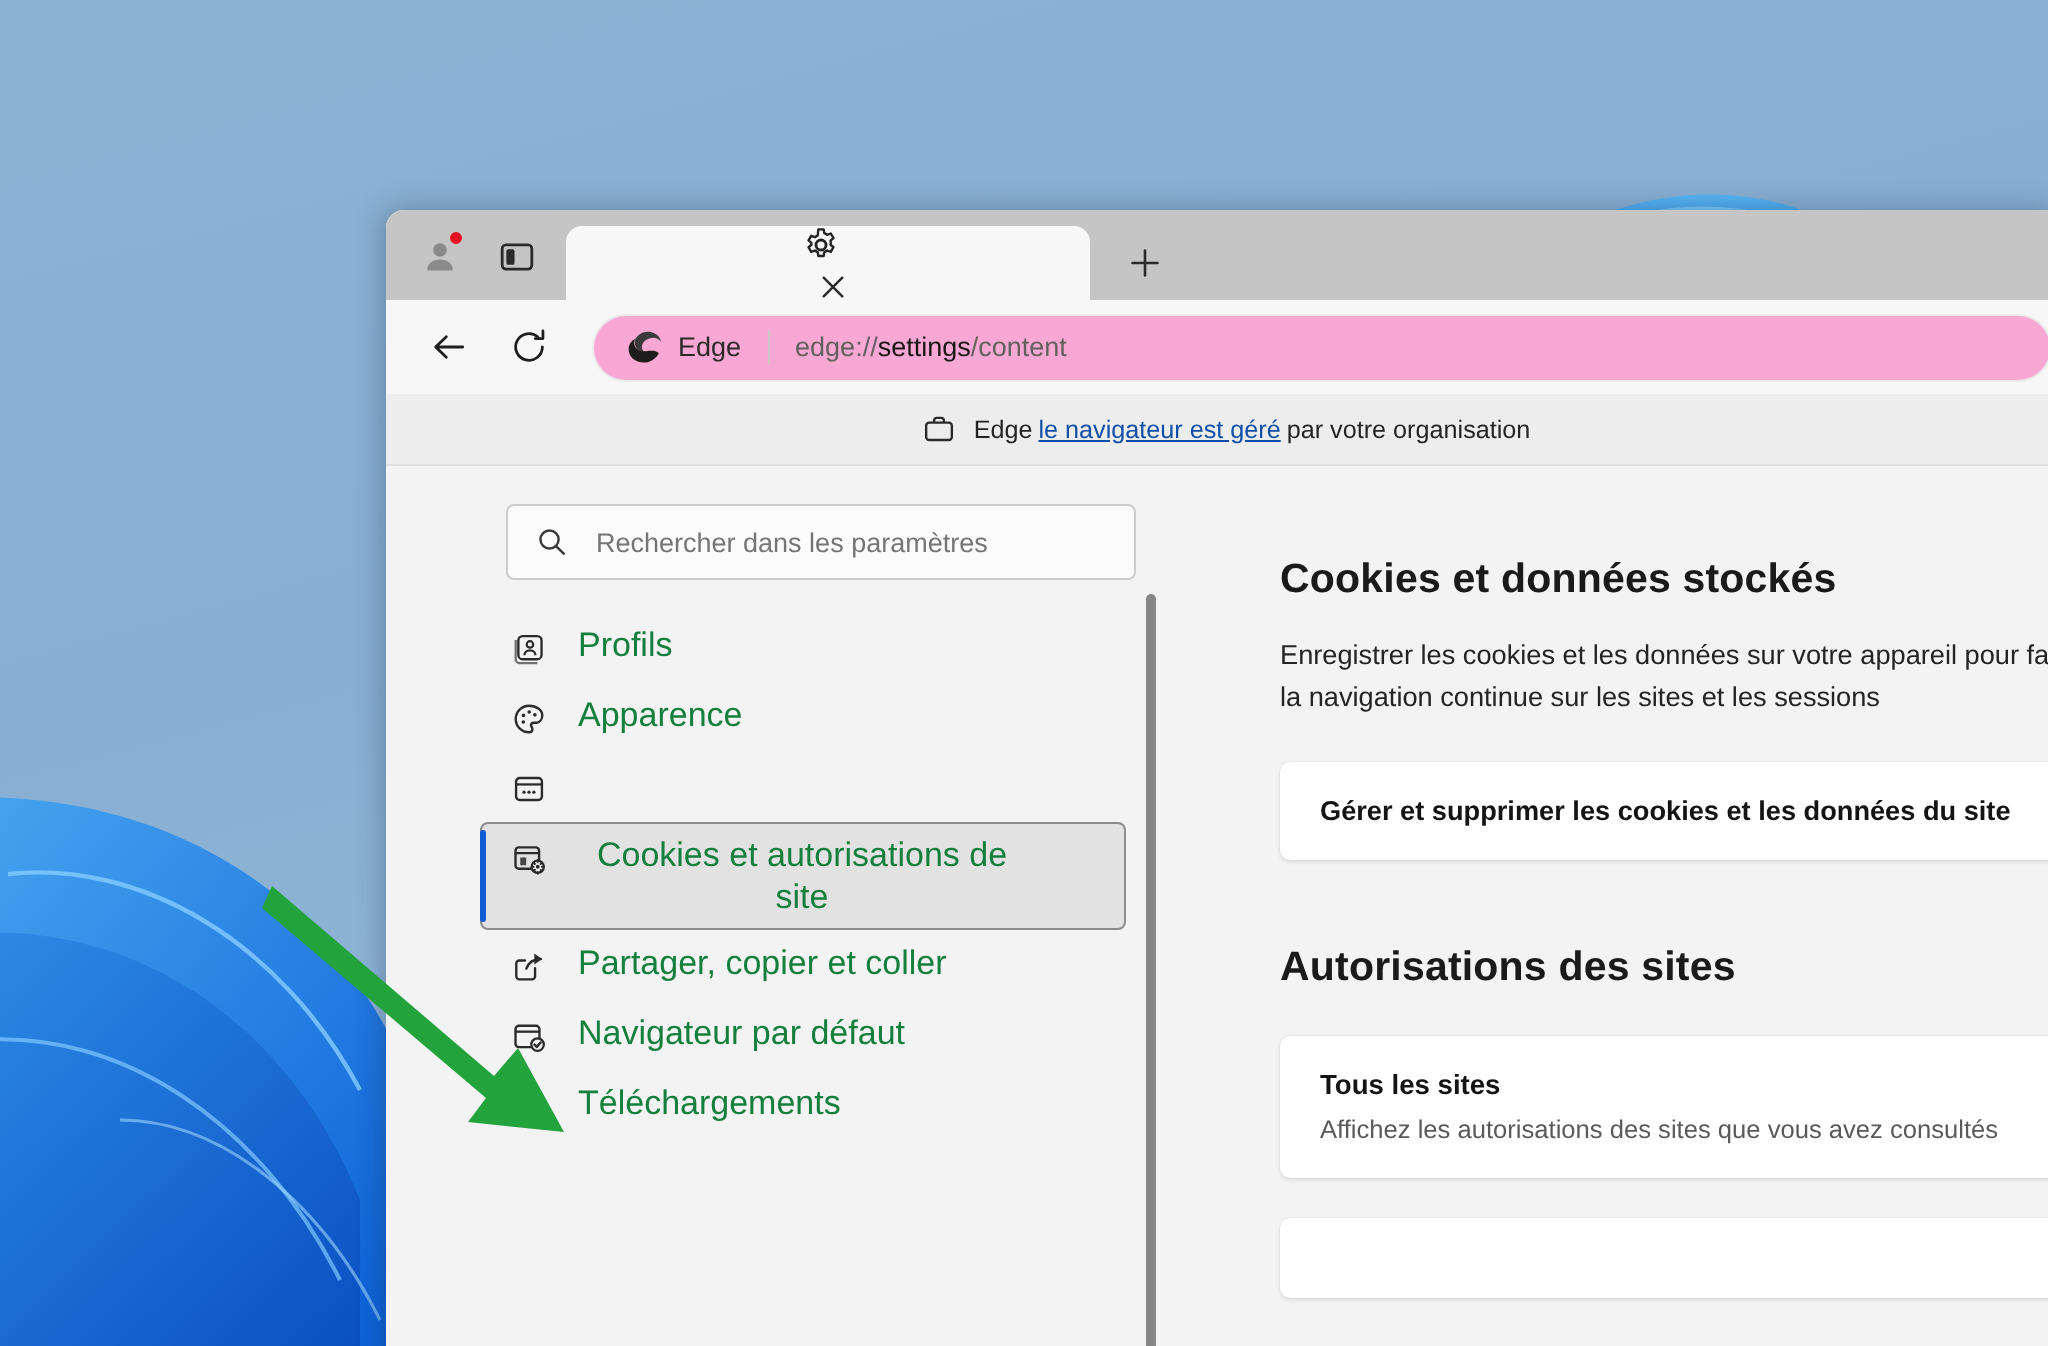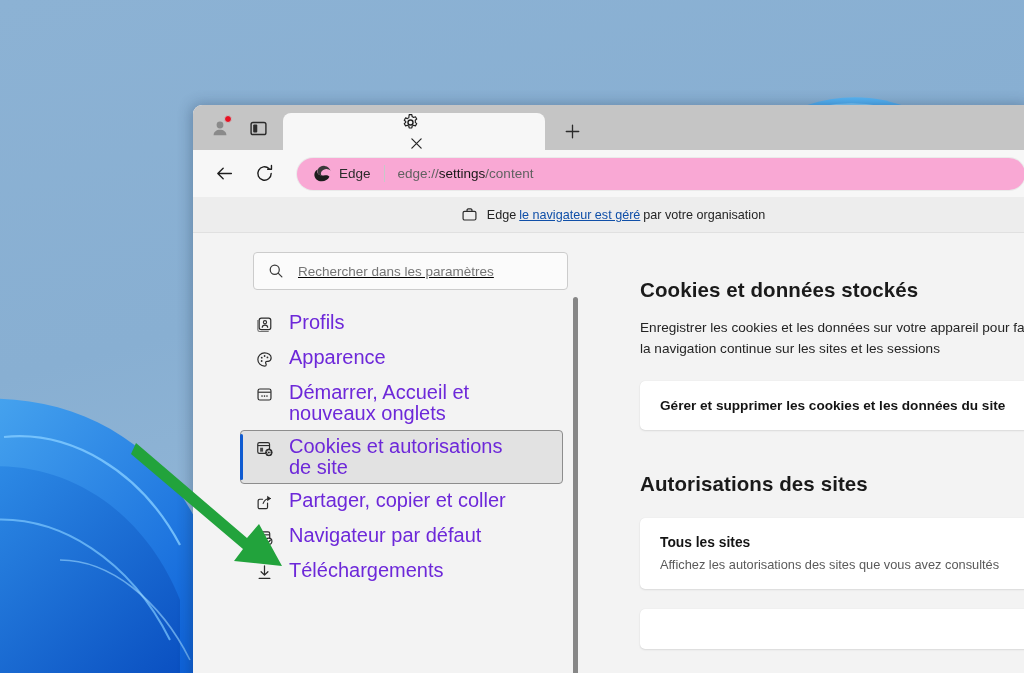--- a/index.html
+++ b/index.html
@@ -138,21 +138,20 @@
     flex: 0 0 392px;
   }
   .searchbox {
     margin: 0 17px 0 60px;
     height: 38px;
     background: #fbfbfb;
     border: 1px solid #cccccc;
     border-radius: 4px;
     display: flex; align-items: center;
     padding: 0 14px;
-    text-decoration: underline;
   }
   .searchbox .si { flex: 0 0 auto; margin-right: 14px; display: flex; }
   .searchbox input {
     border: 0; outline: 0; background: transparent;
     font-family: "Liberation Sans", sans-serif;
     font-size: 13.5px; color: #5c5c5c;
     width: 100%;
   }
   .navlist { margin-top: 16px; padding-right: 22px; padding-left: 47px; }
   .navitem {
@@ -161,23 +160,24 @@
     padding: 6px 10px 6px 13px;
     border-radius: 4px;
     position: relative;
   }
   .navitem .ni {
     flex: 0 0 22px; width: 22px; height: 22px;
     display: flex; align-items: center; justify-content: center;
     margin-right: 14px; margin-top: 1px;
   }
   .navitem .nl {
-    font-size: 20px; color: #6d28d9;
+    font-size: 17px; color: #15803d;
     line-height: 21px;
     max-width: 224px;
+    text-align: center;
   }
   .navitem.selected {
     background: #e2e2e2;
     border: 1px solid #8d8d8d;
     padding: 5px 9px 5px 12px;
   }
   .navitem.selected::before {
     content: "";
     position: absolute;
     left: -1px; top: 3px; bottom: 3px;
@@ -392,21 +392,20 @@
         <div class="navitem">
           <span class="ni">
             <svg width="19" height="19" viewBox="0 0 20 20">
               <rect x="3.2" y="4.2" width="13.6" height="11.6" rx="1.9" fill="none" stroke="#2b2b2b" stroke-width="1.25"></rect>
               <path d="M3.4 7.6h13.2" stroke="#2b2b2b" stroke-width="1.2"></path>
               <circle cx="7.4" cy="11.7" r=".85" fill="#2b2b2b"></circle>
               <circle cx="10" cy="11.7" r=".85" fill="#2b2b2b"></circle>
               <circle cx="12.6" cy="11.7" r=".85" fill="#2b2b2b"></circle>
             </svg>
           </span>
-          <span class="nl">Démarrer, Accueil et nouveaux onglets</span>
         </div>
 
         <div class="navitem selected">
           <span class="ni">
             <svg width="19" height="19" viewBox="0 0 20 20">
               <rect x="2.9" y="3.9" width="12.4" height="11.2" rx="1.7" fill="none" stroke="#2b2b2b" stroke-width="1.25"></rect>
               <path d="M3.1 6.9h12" stroke="#2b2b2b" stroke-width="1.2"></path>
               <path d="M5.4 9.2h3.1v4.1H5.4z" fill="#2b2b2b" opacity=".85"></path>
               <circle cx="14.6" cy="14.1" r="3.2" fill="#f3f3f3" stroke="#2b2b2b" stroke-width="1.2"></circle>
               <circle cx="14.6" cy="14.1" r="1.05" fill="#2b2b2b"></circle>

